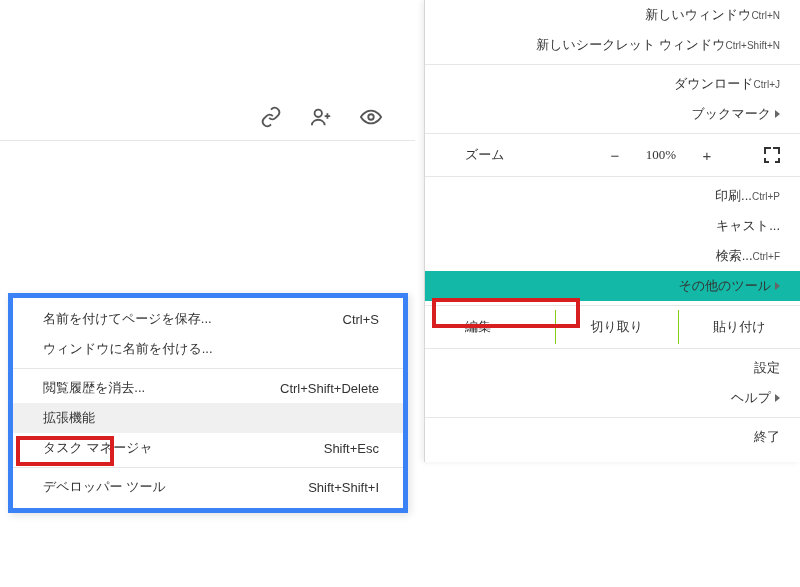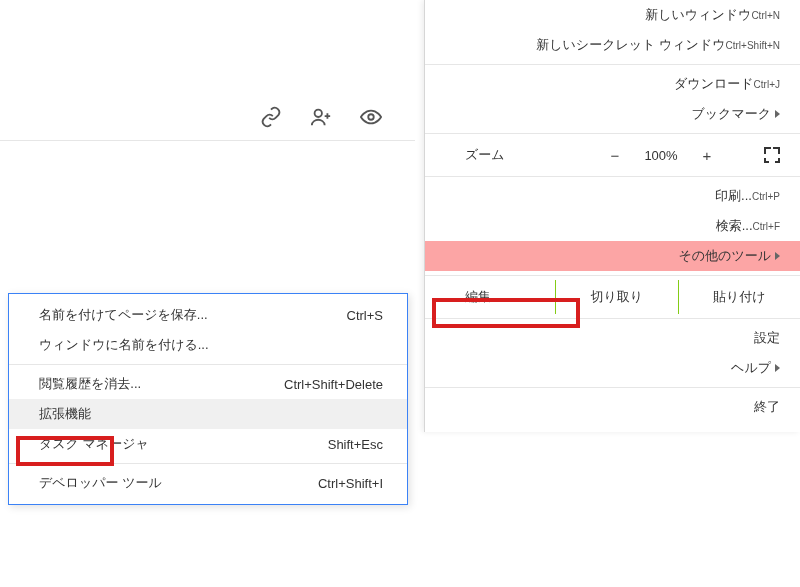--- a/index.html
+++ b/index.html
@@ -66,38 +66,39 @@
   .zoom-row .zlabel { width: 130px; }
   .zoom-row .zbtn {
     width: 40px;
     text-align: center;
     font-size: 15px;
     color: #444;
   }
   .zoom-row .zval {
     width: 52px;
     text-align: center;
+    font-family: Liberation Serif, serif;
   }
   .zoom-row .fs {
     margin-left: auto;
     margin-right: 20px;
     width: 16px; height: 16px;
     position: relative;
   }
   .fs::before, .fs::after,
   .fs .c1, .fs .c2 {
     content: ""; position: absolute; width: 5px; height: 5px;
     border: 2px solid #333;
   }
   .fs::before { top: 0; left: 0; border-right: none; border-bottom: none; }
   .fs::after  { top: 0; right: 0; border-left: none; border-bottom: none; }
   .fs .c1     { bottom: 0; left: 0; border-right: none; border-top: none; }
   .fs .c2     { bottom: 0; right: 0; border-left: none; border-top: none; }
   .highlight-row {
-    background: #fca5a5;
+    background: #14b8a6;
   }
   .highlight-box {
     border: 4px solid #d81e1e;
     position: absolute;
   }
   .box-other-tools {
     left: 432px; top: 298px; width: 148px; height: 30px;
     pointer-events: none;
   }
   .edit-row {
@@ -115,21 +116,21 @@
     display: flex;
     align-items: center;
     justify-content: center;
   }
   .submenu {
     position: absolute;
     top: 293px;
     left: 8px;
     width: 400px;
     background: #fff;
-    border: 1px solid #3b82f6;
+    border: 5px solid #3b82f6;
     box-shadow: 2px 2px 8px rgba(0,0,0,0.12);
     padding: 6px 0;
   }
   .sub-item {
     display: flex;
     align-items: center;
     justify-content: space-between;
     height: 30px;
     padding: 0 24px 0 30px;
   }
@@ -202,20 +203,23 @@
         <span class="c1"></span>
         <span class="c2"></span>
       </span>
   </div>
   <div class="menu-sep"></div>
   <div class="menu-item">
     <span class="label">印刷...</span>
     <span class="shortcut">Ctrl+P</span>
   </div>
   <div class="menu-item">
+    <span class="label">キャスト...</span>
+  </div>
+  <div class="menu-item">
     <span class="label">検索...</span>
     <span class="shortcut">Ctrl+F</span>
   </div>
   <div class="menu-item highlight-row arrow-right">
     <span class="label">その他のツール</span>
     <span class="shortcut"></span>
   </div>
   <div class="menu-sep"></div>
   <div class="edit-row">
     <span class="elabel">編集</span>
@@ -254,17 +258,17 @@
   <div class="sub-item hl">
     <span>拡張機能</span>
   </div>
   <div class="sub-item">
     <span>タスク マネージャ</span>
     <span class="shortcut">Shift+Esc</span>
   </div>
   <div class="menu-sep"></div>
   <div class="sub-item">
     <span>デベロッパー ツール</span>
-    <span class="shortcut">Ctrl+Shift+I</span>
+    <span class="shortcut">Shift+Shift+I</span>
   </div>
 </div>
 
 <div class="highlight-box box-extensions"></div>
 
 </body></html>

